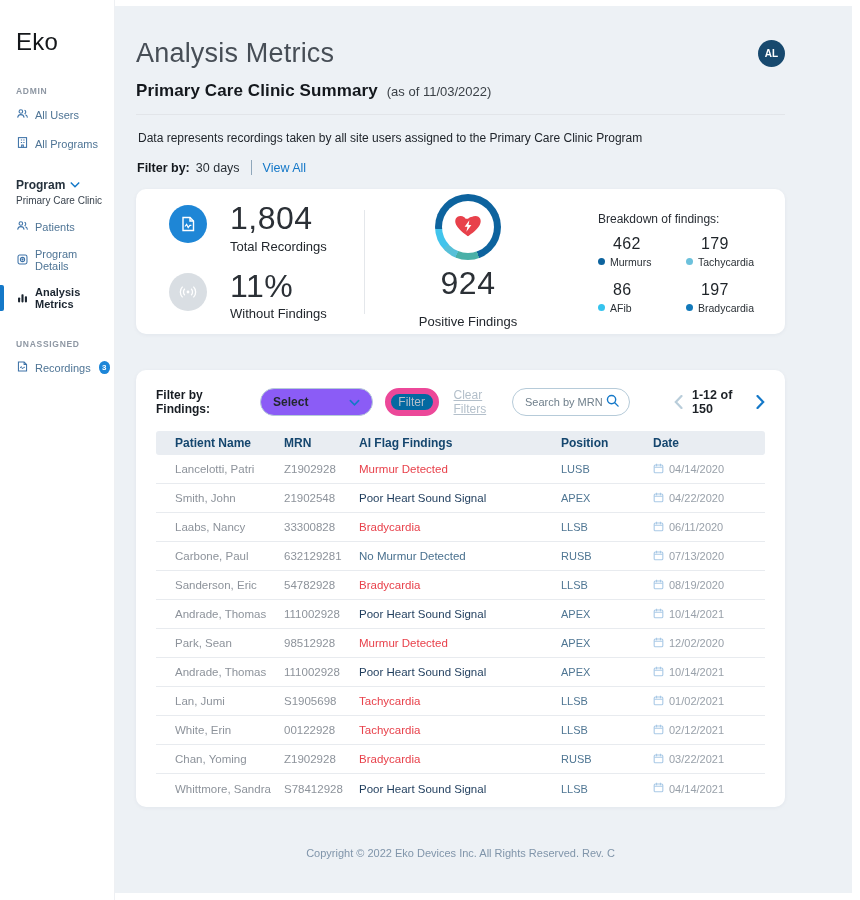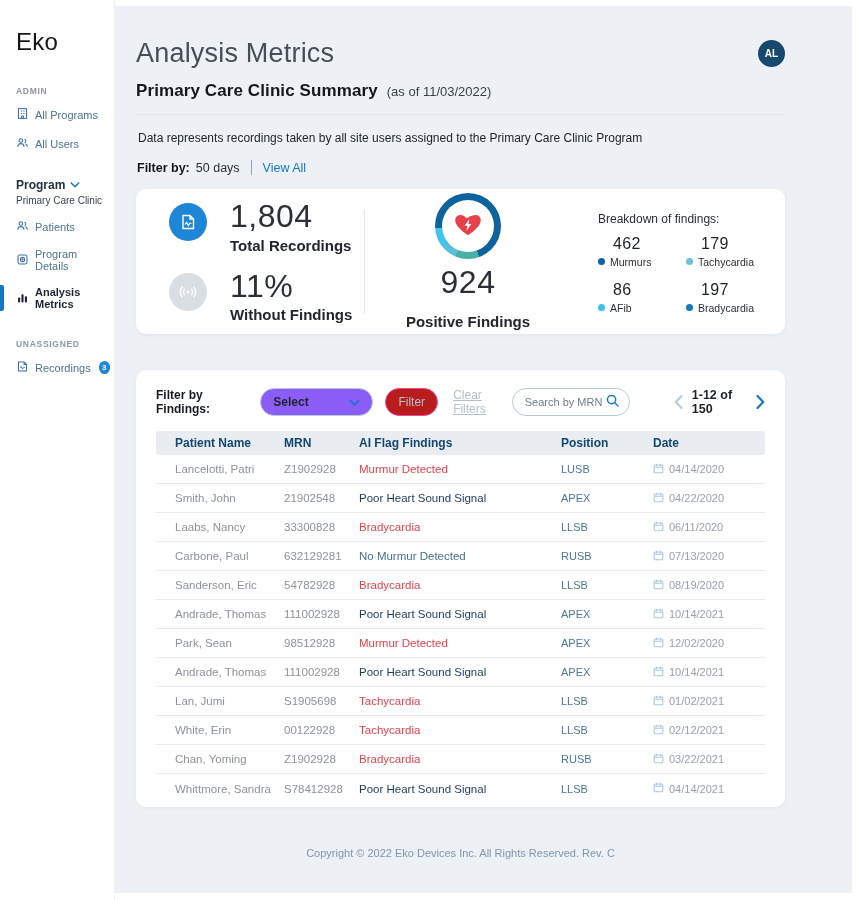--- a/index.html
+++ b/index.html
@@ -43,42 +43,42 @@
   .view-all { color:#1478c8; font-weight:500; cursor:pointer; }
 
   
   .stats-card { margin-top:14px; background:#fff; border-radius:10px; height:145px; box-shadow:0 1px 4px rgba(20,45,70,.05); display:flex; align-items:center; }
   .stat-col { width:228px; padding-left:33px; display:flex; flex-direction:column; gap:16px; }
   .stat-row { display:flex; gap:23px; }
   .stat-icon { width:38px; height:38px; border-radius:50%; display:flex; align-items:center; justify-content:center; flex:none; margin-top:3px; }
   .stat-icon.blue { background:#1e86d6; color:#fff; }
   .stat-icon.gray { background:#d9dee3; color:#fff; }
   .stat-value { font-size:32px; font-weight:400; color:#2b3036; letter-spacing:.5px; line-height:1.05; }
-  .stat-label { font-size:15px; color:#22272d; margin-top:3px;font-weight:bold; }
+  .stat-label { font-size:13px; color:#22272d; margin-top:3px; }
   .stats-vline { width:1px; height:104px; background:#e4e7eb; }
   .positive-col { width:206px; display:flex; flex-direction:column; align-items:center; }
   .donut { width:66px; height:66px; border-radius:50%; background:conic-gradient(from 0deg, #0d639e 0deg 160deg, #49b0a8 160deg 202deg, #57c0d8 202deg 228deg, #41c4ec 228deg 266deg, #0d639e 266deg 360deg); display:flex; align-items:center; justify-content:center; }
   .donut-inner { width:52px; height:52px; border-radius:50%; background:#fff; display:flex; align-items:center; justify-content:center; }
   .positive-col .stat-value { margin-top:7px; }
   .positive-col .stat-label { margin-top:14px; }
   .breakdown-col { flex:1; padding-left:27px; padding-top:2px; }
   .breakdown-title { font-size:12px; font-weight:500; color:#272c33; }
   .breakdown-grid { display:grid; grid-template-columns:88px auto; row-gap:13px; margin-top:9px; }
   .bd-value { font-size:16px; font-weight:500; color:#1e2328; padding-left:15px; letter-spacing:.3px; }
   .bd-label { display:flex; align-items:center; gap:5px; font-size:10.5px; color:#2a3036; margin-top:3px; }
   .bd-dot { width:7px; height:7px; border-radius:50%; flex:none; }
 
   
   .table-card { margin-top:36px; background:#fff; border-radius:10px; padding:18px 20px 4px; box-shadow:0 1px 4px rgba(20,45,70,.05); }
   .tfilter { display:flex; align-items:center; }
   .tfilter-label { font-size:12px; font-weight:bold; color:#171c22; }
   .select-pill { margin-left:10px; width:122px; height:28px; border:1px solid #b6cbd9; border-radius:15px; display:flex; align-items:center; justify-content:space-between; padding:0 12px; cursor:pointer; background:#8b5cf6; }
   .select-pill .sel-text { font-size:12px; font-weight:600; color:#22272d; }
   .select-pill svg { color:#1478c8; }
-  .filter-btn { margin-left:12px; width:58px; height:28px; border:1px solid #ec4899; border-radius:15px; background:#b91c1c; font-size:12px; color:#b3bfca; display:flex; align-items:center; justify-content:center; cursor:default; font-family:inherit; }
+  .filter-btn { margin-left:12px; width:58px; height:28px; border:6px solid #ec4899; border-radius:15px; background:#0369a1; font-size:12px; color:#b3bfca; display:flex; align-items:center; justify-content:center; cursor:default; font-family:inherit; }
   .clear-link { margin-left:15px; font-size:12px; color:#b3bfca; text-decoration:underline; cursor:pointer; }
   .search-pill { margin-left:auto; width:118px; height:28px; border:1px solid #b6cbd9; border-radius:15px; display:flex; align-items:center; padding:0 9px 0 12px; background:#fff; }
   .search-pill input { border:none; outline:none; width:80px; font-size:11px; color:#333; font-family:inherit; background:transparent; }
   .search-pill input::placeholder { color:#6f7f8b; }
   .search-pill svg { color:#1478c8; margin-left:auto; cursor:pointer; }
   .pagination { margin-left:44px; display:flex; align-items:center; gap:9px; }
   .page-text { font-size:12.5px; font-weight:600; color:#1d2227; }
   .chev { cursor:pointer; display:flex; }
   .chev.prev { color:#b9cdda; }
   .chev.next { color:#1478c8; }
@@ -103,32 +103,32 @@
 
 <div class="app">
 
   <div class="sidebar">
     <div class="logo">Eko</div>
 
     <div class="side-label">ADMIN</div>
 
     <div class="side-item">
       <span><svg width="13" height="13" viewBox="0 0 16 16" fill="none" stroke="currentColor" stroke-width="1.3">
-            <rect x="3" y="2" width="10" height="12"></rect>
-            <path d="M6 5h1.5M9 5h1.5M6 8h1.5M9 8h1.5M7 14v-3h2v3"></path>
-          </svg></span>
-      <span>All Programs</span>
-    </div>
-    <div class="side-item">
-      <span><svg width="13" height="13" viewBox="0 0 16 16" fill="none" stroke="currentColor" stroke-width="1.3">
             <circle cx="6" cy="5.5" r="2.2"></circle>
             <path d="M2 13c.4-2.4 2-3.6 4-3.6S9.6 10.6 10 13"></path>
             <path d="M10.5 4a2.2 2.2 0 0 1 0 4.2M11.5 9.6c1.5.4 2.3 1.6 2.6 3.4"></path>
           </svg></span>
       <span>All Users</span>
+    </div>
+    <div class="side-item">
+      <span><svg width="13" height="13" viewBox="0 0 16 16" fill="none" stroke="currentColor" stroke-width="1.3">
+            <rect x="3" y="2" width="10" height="12"></rect>
+            <path d="M6 5h1.5M9 5h1.5M6 8h1.5M9 8h1.5M7 14v-3h2v3"></path>
+          </svg></span>
+      <span>All Programs</span>
     </div>
 
     <div class="program-block">
       <div class="program-row">
         <span>Program</span>
         <span><svg width="10" height="8" viewBox="0 0 12 8" fill="none" stroke="currentColor" stroke-width="1.8" stroke-linecap="round">
               <path d="M1.5 1.5 6 6l4.5-4.5"></path>
             </svg></span>
       </div>
       <div class="program-name">Primary Care Clinic</div>
@@ -182,21 +182,21 @@
       <div class="subtitle-row">
         <span class="subtitle">Primary Care Clinic Summary</span>
         <span class="as-of">(as of 11/03/2022)</span>
       </div>
       <hr class="divider">
 
       <div class="description">Data represents recordings taken by all site users assigned to the Primary Care Clinic Program</div>
 
       <div class="filter-row">
         <span class="flabel">Filter by:</span>
-        <span class="fvalue">50 days</span>
+        <span class="fvalue">30 days</span>
         <span class="vline"></span>
         <span class="view-all">View All</span>
       </div>
 
       <div class="stats-card">
         <div class="stat-col">
           <div class="stat-row">
             <div class="stat-icon blue">
               <svg width="18" height="18" viewBox="0 0 18 18" fill="none" stroke="currentColor" stroke-width="1.4">
                   <path d="M4 2.5h7l3.5 3.5v9.5H4z"></path>

